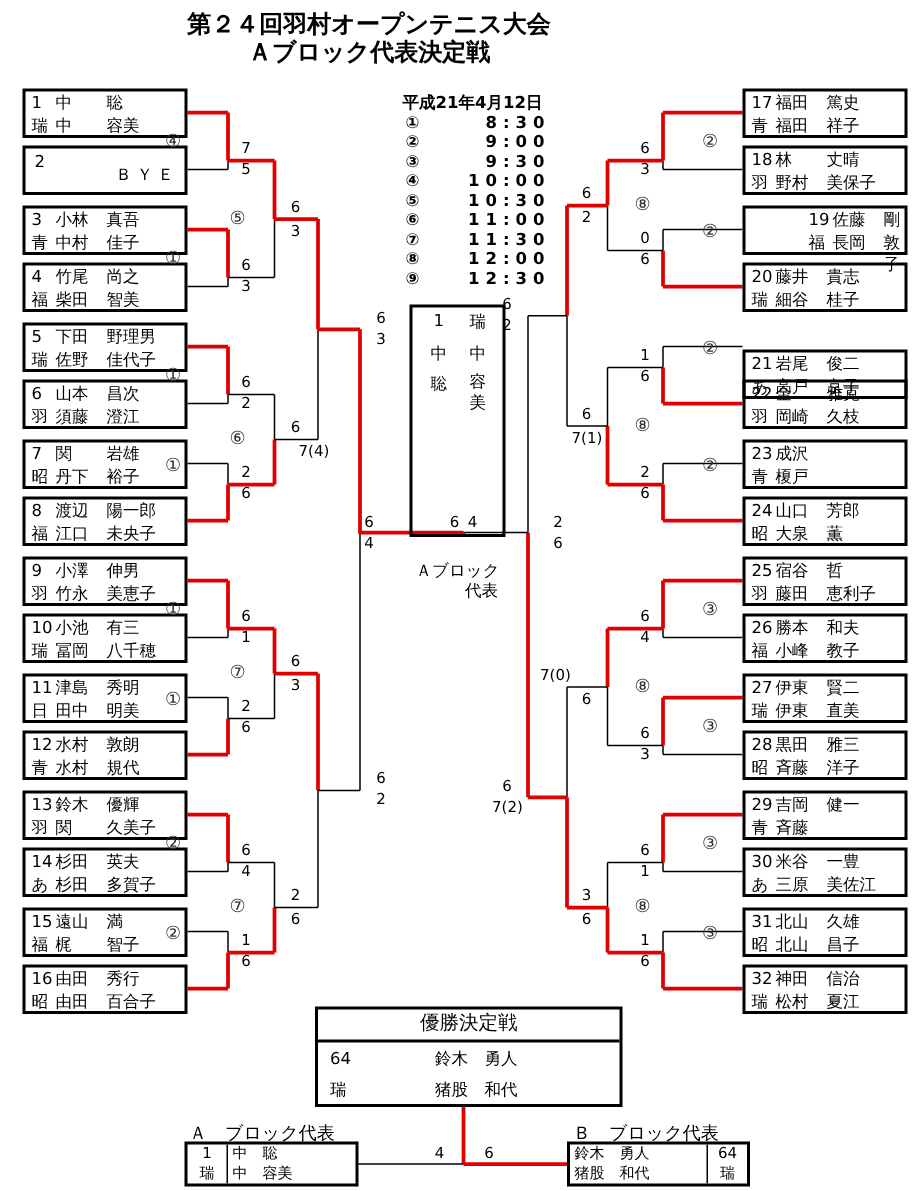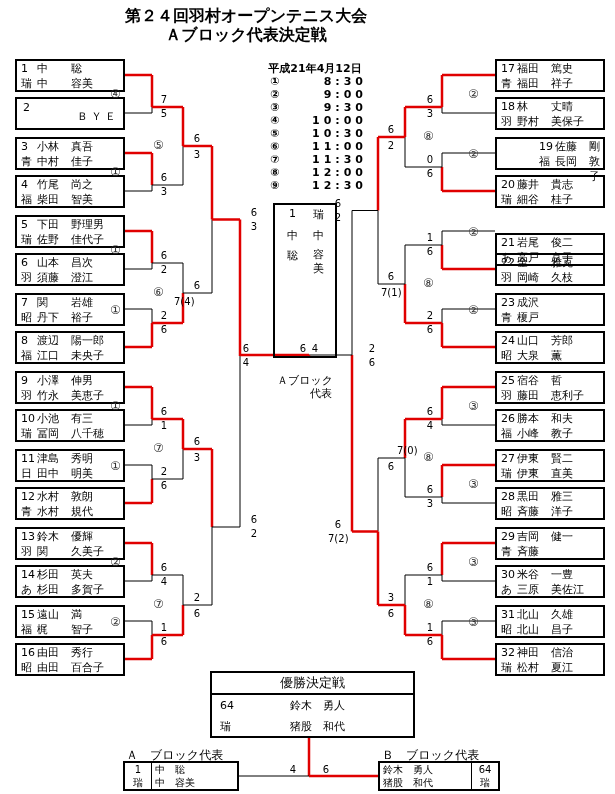--- a/index.html
+++ b/index.html
@@ -659,21 +659,21 @@
     <div class="score" style="left: 154px; top: 562px;">6</div>
     <div class="score" style="left: 154px; top: 576px;">4</div>
     <div class="rnd" style="left: 110px; top: 555px;">②</div>
     <div class="score" style="left: 154px; top: 622px;">1</div>
     <div class="score" style="left: 154px; top: 636px;">6</div>
     <div class="rnd" style="left: 110px; top: 615px;">②</div>
     <div class="score" style="left: 187px; top: 133px;">6</div>
     <div class="score" style="left: 187px; top: 149px;">3</div>
     <div class="rnd" style="left: 153px; top: 138px;">⑤</div>
     <div class="score" style="left: 187px; top: 280px;">6</div>
-    <div class="score" style="left: 174px; top: 296px; text-align: right;">7(4)</div>
+    <div class="score" style="left: 199px; top: 296px; text-align: right;">7(4)</div>
     <div class="rnd" style="left: 153px; top: 285px;">⑥</div>
     <div class="score" style="left: 187px; top: 436px;">6</div>
     <div class="score" style="left: 187px; top: 452px;">3</div>
     <div class="rnd" style="left: 153px; top: 441px;">⑦</div>
     <div class="score" style="left: 187px; top: 592px;">2</div>
     <div class="score" style="left: 187px; top: 608px;">6</div>
     <div class="rnd" style="left: 153px; top: 597px;">⑦</div>
     <div class="score" style="left: 420px; top: 94px;">6</div>
     <div class="score" style="left: 420px; top: 108px;">3</div>
     <div class="rnd" style="left: 468px; top: 87px;">②</div>
@@ -697,21 +697,21 @@
     <div class="rnd" style="left: 468px; top: 555px;">③</div>
     <div class="score" style="left: 420px; top: 622px;">1</div>
     <div class="score" style="left: 420px; top: 636px;">6</div>
     <div class="rnd" style="left: 468px; top: 615px;">③</div>
     <div class="score" style="left: 381px; top: 124px;">6</div>
     <div class="score" style="left: 381px; top: 140px;">2</div>
     <div class="rnd" style="left: 423px; top: 129px;">⑧</div>
     <div class="score" style="left: 381px; top: 271px;">6</div>
     <div class="score" style="left: 381px; top: 287px;">7(1)</div>
     <div class="rnd" style="left: 423px; top: 276px;">⑧</div>
-    <div class="score" style="left: 397px; top: 445px;">7(0)</div>
+    <div class="score" style="left: 360px; top: 445px;">7(0)</div>
     <div class="score" style="left: 381px; top: 461px;">6</div>
     <div class="rnd" style="left: 423px; top: 450px;">⑧</div>
     <div class="score" style="left: 381px; top: 592px;">3</div>
     <div class="score" style="left: 381px; top: 608px;">6</div>
     <div class="rnd" style="left: 423px; top: 597px;">⑧</div>
     <div class="score" style="left: 244px; top: 206.5px;">6</div>
     <div class="score" style="left: 244px; top: 220.5px;">3</div>
     <div class="score" style="left: 244px; top: 514px;">6</div>
     <div class="score" style="left: 244px; top: 528px;">2</div>
     <div class="score" style="left: 328px; top: 197.5px;">6</div>

